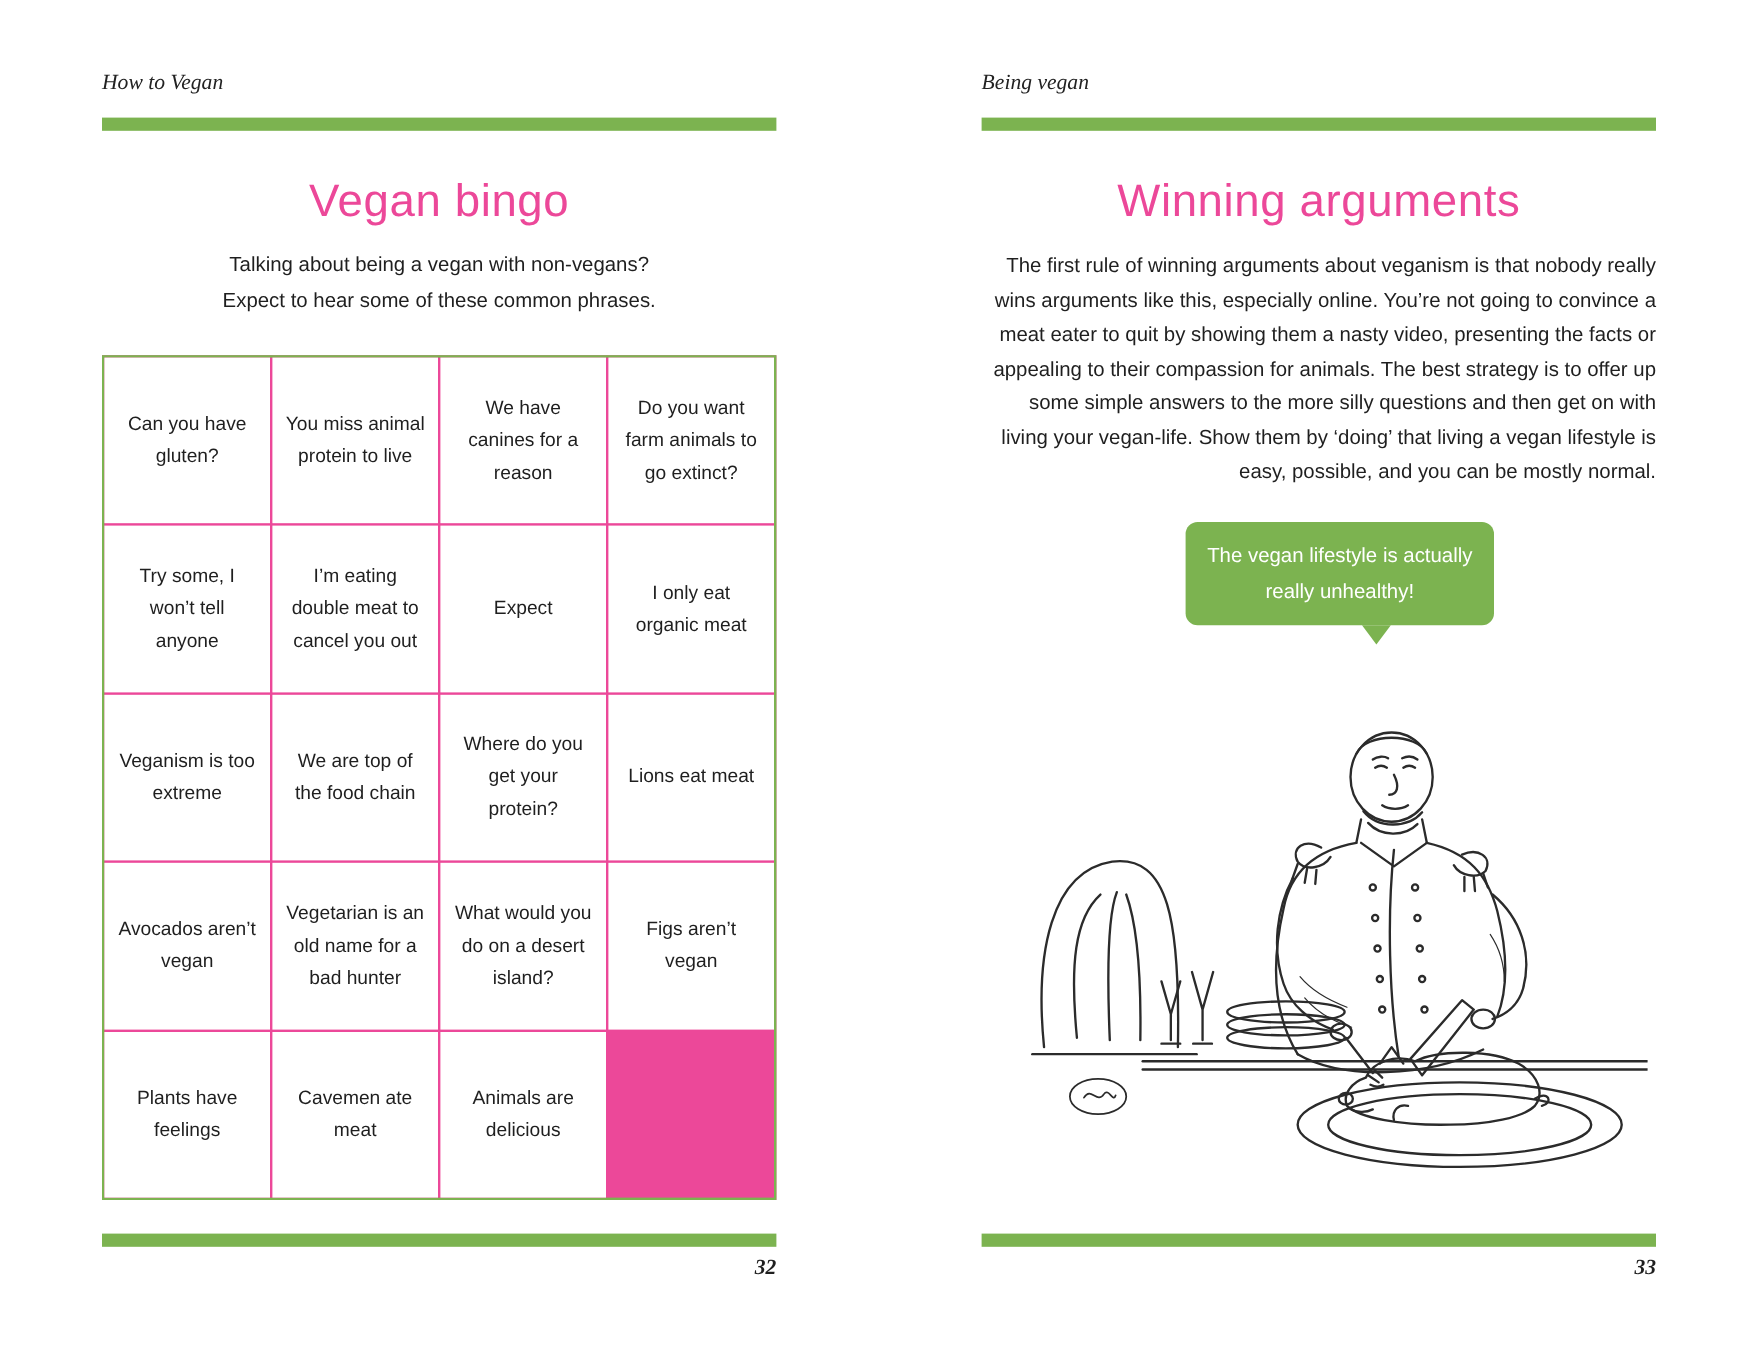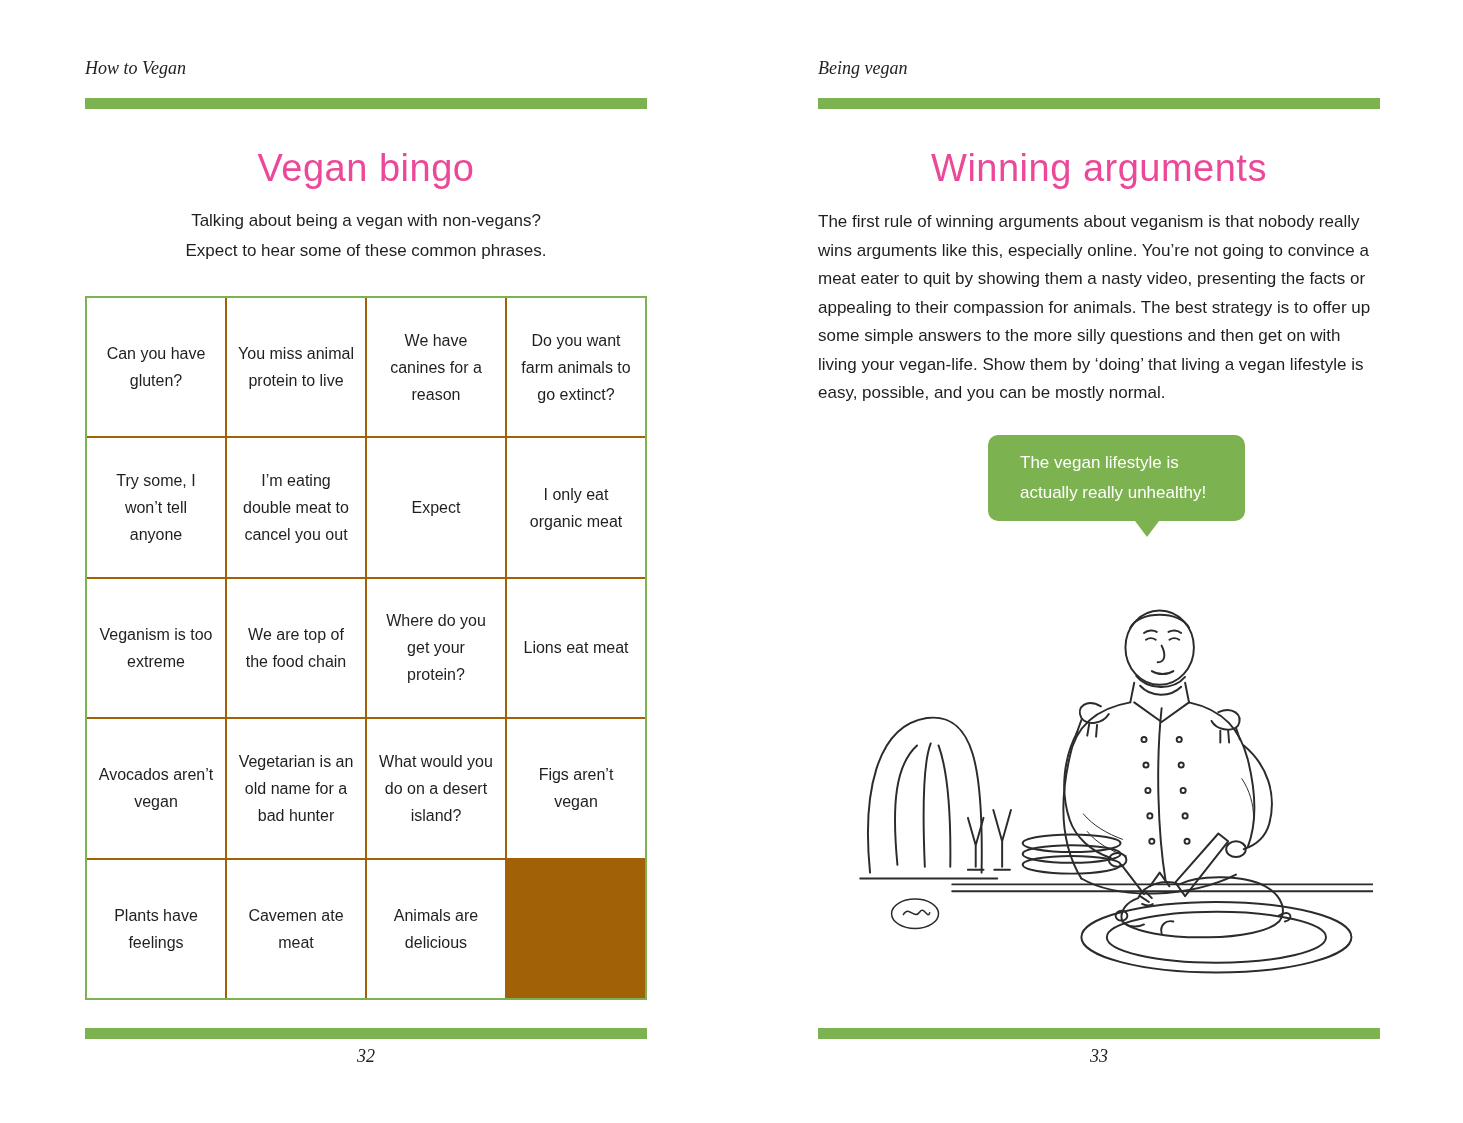--- a/index.html
+++ b/index.html
@@ -19,40 +19,40 @@
   .top-rule{height:11px;background:#7cb350;margin-top:19px;}
   .page-title{
     margin-top:38px;text-align:center;
     font-size:38px;font-weight:300;letter-spacing:0.5px;color:#ec4899;
   }
   .subtitle{margin-top:16px;text-align:center;font-size:17px;line-height:30px;}
 
   .bingo{
     margin-top:30px;height:704px;box-sizing:border-box;
     display:grid;grid-template-columns:repeat(4,1fr);grid-template-rows:repeat(5,1fr);
-    gap:2px;background:#a16207;border:2px solid #7cb350;
+    gap:2px;background:#ec4899;border:2px solid #7cb350;
   }
   .cell{
     background:#ffffff;display:flex;align-items:center;justify-content:center;
     text-align:center;padding:6px 10px;font-size:16px;line-height:27px;
   }
 
   .bottom-rule{position:absolute;left:0;right:0;top:1028px;height:11px;background:#7cb350;}
   .page-number{
-    position:absolute;left:0;right:0;top:1046px;text-align:center;
-    font-family:"Liberation Serif",serif;font-style:italic;font-weight:normal;font-size:18px;
-  }
-
-  .body-text{margin-top:18px;text-align:left;font-size:17px;line-height:28.5px;}
+    position:absolute;left:0;right:0;top:1046px;text-align:right;
+    font-family:"Liberation Serif",serif;font-style:italic;font-weight:bold;font-size:18px;
+  }
+
+  .body-text{margin-top:18px;text-align:right;font-size:17px;line-height:28.5px;}
 
   .bubble-row{margin-top:27px;position:relative;height:101px;}
   .bubble{
     position:absolute;left:170px;width:257px;box-sizing:border-box;
     background:#7cb350;color:#ffffff;border-radius:10px;
-    padding:13px 32px;text-align:left;font-size:17px;line-height:30px;
+    padding:13px 1px;text-align:center;font-size:17px;line-height:30px;
   }
   .bubble-tail{
     position:absolute;left:147px;top:86px;width:0;height:0;
     border-left:12px solid transparent;border-right:12px solid transparent;
     border-top:16px solid #7cb350;
   }
   .illustration-wrap{margin-top:2px;display:flex;justify-content:center;}
 </style>
 </head>
 <body>

